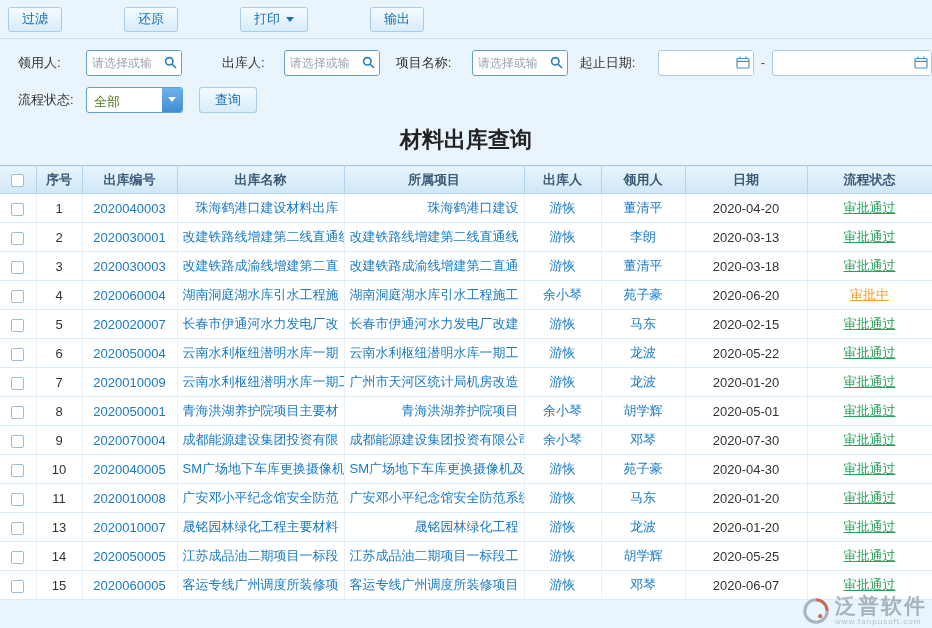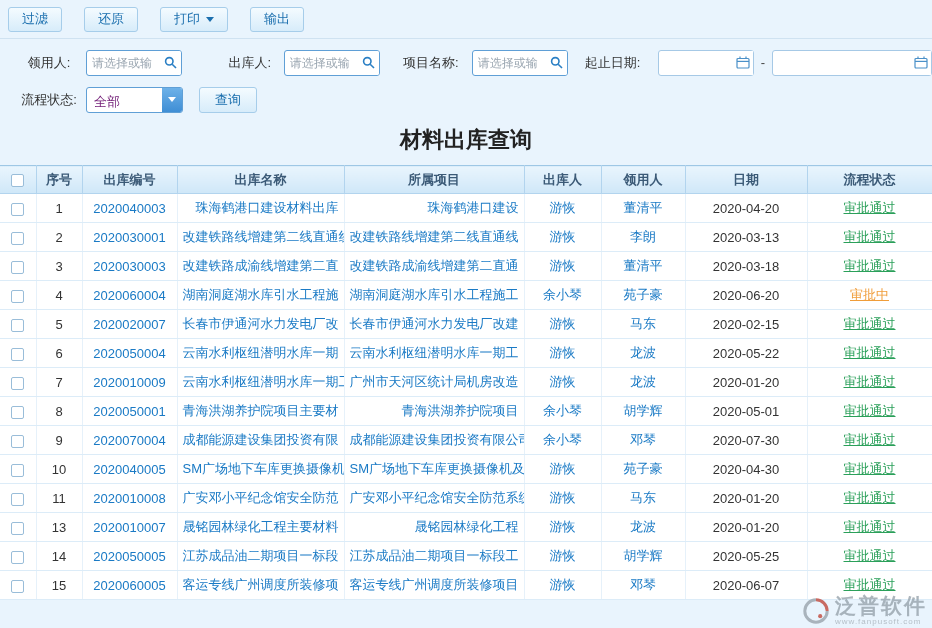--- a/index.html
+++ b/index.html
@@ -1,41 +1,41 @@
 <!DOCTYPE html>
 <html style="--link: #1a7ac5; --approved: #2ba05a; --pending: #f09d3a;"><head>
 <meta charset="utf-8">
 <style>
   * { box-sizing: border-box; margin: 0; padding: 0; }
   html,body { background:#fff; }
   body { font-family: "Liberation Sans", sans-serif; }
   .screen { position:relative; width:932px; height:628px; background:#e9f4fd; overflow:hidden; }
 
   
-  .toolbar { display:flex; align-items:center; height:39px; padding:0 8px; border-bottom:1px solid #cfe2f1; }
+  .toolbar { display:flex; align-items:center; height:39px; padding:0 8px; border-bottom:1px solid #cfe2f1;gap:40px; }
   .tb-btn { display:inline-flex; align-items:center; gap:6px; height:25px; padding:0 13px; margin-right:22px;
             background:linear-gradient(#f4fbff,#d7ecfa); border:1px solid #a6cdea; border-radius:3px;
             color:#1b6fae; font-size:13px; cursor:pointer; }
   .caret { width:0; height:0; border-left:4px solid transparent; border-right:4px solid transparent; border-top:5px solid #1b6fae; }
 
   
   .filter-row { display:flex; align-items:center; margin-top:10px; height:27px; font-size:13px; color:#333; }
-  .f-label { text-align:center; margin-right:6px; }
+  .f-label { text-align:left; margin-right:6px; }
   .w62{width:62px;} .w56{width:56px;} .w70{width:70px;} .w66{width:66px;}
   .ml18{margin-left:18px;} .ml40{margin-left:40px;} .ml16{margin-left:16px;} .ml12{margin-left:12px;}
   .picker { display:flex; align-items:center; width:96px; height:26px; background:#fff; border:1px solid #5f9fd6; border-radius:3px; overflow:hidden; }
   .picker input { flex:1; min-width:0; border:none; outline:none; padding:0 5px; font-size:12px; color:#333; font-family:inherit; }
   .picker input::placeholder { color:#9aa6b1; }
   .icon-btn { display:flex; align-items:center; justify-content:center; width:20px; height:100%; background:#fff; border:none; cursor:pointer; }
   .datebox { display:flex; align-items:center; height:26px; background:#fff; border:1px solid #a6c9e6; border-radius:3px; }
   .datebox input { flex:1; min-width:0; border:none; outline:none; padding:0 5px; font-size:12px; font-family:inherit; }
   .date1 { width:96px; margin-left:6px; } .date2 { width:160px; }
   .date-dash { margin:0 7px; color:#444; }
   .combo { display:flex; width:97px; height:26px; background:#fff; border:1px solid #5f9fd6; border-radius:3px; overflow:hidden; cursor:pointer; }
-  .combo-val { flex:1; padding:5px 7px; font-size:13px; color:#701a75; }
+  .combo-val { flex:1; padding:5px 7px; font-size:13px; color:#4d7c0f; }
   .combo-arrow { display:flex; align-items:center; justify-content:center; width:20px; background:linear-gradient(#6db1e8,#3f8ed5); }
   .combo-arrow .tri { width:0; height:0; border-left:4px solid transparent; border-right:4px solid transparent; border-top:5px solid #fff; }
   .search-btn2 { height:26px; padding:0 15px; margin-left:16px; background:linear-gradient(#f4fbff,#d7ecfa);
                  border:1px solid #a6cdea; border-radius:3px; color:#1b6fae; font-size:13px; cursor:pointer; font-family:inherit; }
 
   
   .page-title { margin-top:14px; margin-bottom:12px; height:26px; line-height:26px; text-align:center;
                 font-size:22px; font-weight:bold; color:#222; }
 
   

